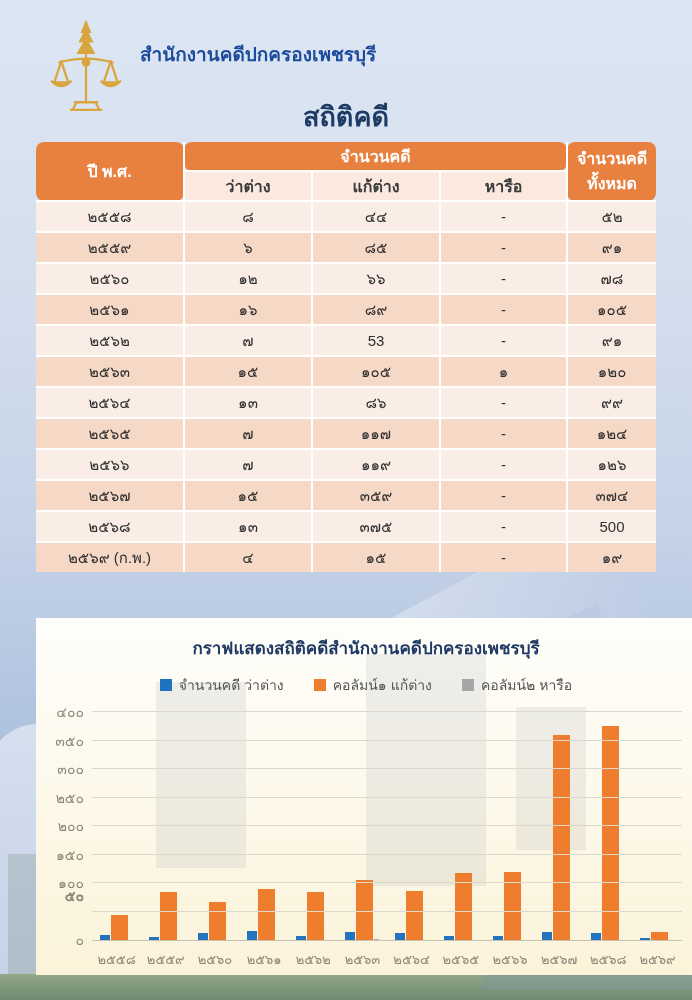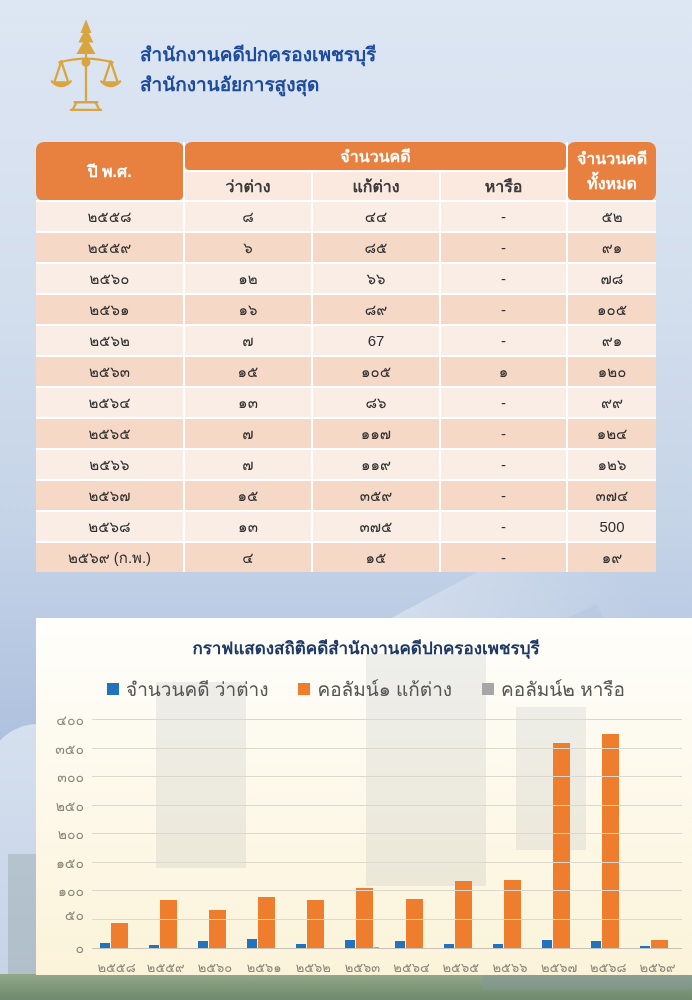--- a/index.html
+++ b/index.html
@@ -43,21 +43,21 @@
   
   .chart-panel{position:absolute;top:618px;left:36px;width:660px;height:357px;
     background:linear-gradient(180deg,#fefefb 0%,#fdf9ec 45%,#fbf3d9 100%);}
   .watermark{position:absolute;inset:0;opacity:.10;pointer-events:none;
     background:
       linear-gradient(180deg,transparent 0 18%,#6c7688 18% 70%,transparent 70%) 120px 0/90px 100% no-repeat,
       linear-gradient(180deg,transparent 0 10%,#6c7688 10% 75%,transparent 75%) 330px 0/120px 100% no-repeat,
       linear-gradient(180deg,transparent 0 25%,#6c7688 25% 65%,transparent 65%) 480px 0/70px 100% no-repeat;}
   .chart-title{text-align:center;padding-top:16px;font-size:17px;font-weight:bold;color:#1f3864;margin:0;position:relative;}
   .legend{display:flex;justify-content:center;gap:30px;margin-top:13px;position:relative;}
-  .legend-item{display:flex;align-items:center;gap:7px;font-size:19px;color:#555555;}
+  .legend-item{display:flex;align-items:center;gap:7px;font-size:14px;color:#555555;}
   .legend-swatch{width:12px;height:12px;display:inline-block;}
   .chart-wrap{position:relative;display:flex;margin:16px 14px 0 10px;}
   .y-axis{position:relative;width:46px;height:228px;}
   .y-tick{position:absolute;right:8px;transform:translateY(50%);font-size:14px;color:#8b8678;white-space:nowrap;}
   .plot{position:relative;flex:1;height:228px;border-bottom:1px solid #c8c3b6;}
   .gridline{position:absolute;left:0;right:0;height:1px;background:#dcd8cc;}
   .bars-row{position:absolute;inset:0;display:flex;}
   .bar-group{flex:1;display:flex;align-items:flex-end;justify-content:center;gap:1px;height:100%;}
   .bar{display:block;}
   .bar.s0{width:10px;background:#2273be;}
@@ -93,24 +93,24 @@
         <line x1="66" y1="43" x2="73" y2="64"></line>
         <path d="M56 64 Q66 74 76 64" fill="#d9a53f"></path>
         <circle cx="40" cy="44" r="3.5" fill="#d9a53f"></circle>
         <path d="M28 86 L52 86"></path>
         <path d="M24 94 L56 94"></path>
         <path d="M30 86 L26 94 M50 86 L54 94"></path>
       </g>
     </svg>
     <div class="org">
       <div>สำนักงานคดีปกครองเพชรบุรี</div>
-      <div>สำนักงานอัยการสูงสุด</div>
     </div>
   </div>
 
+  <h1 class="page-title">สถิติคดี</h1>
 
   <table class="stats">
     <colgroup>
       <col class="c-year">
         <col class="c-v">
         <col class="c-k">
         <col class="c-h">
         <col class="c-t">
     </colgroup>
     <thead>
@@ -150,21 +150,21 @@
         <tr>
           <td>๒๕๖๑</td>
           <td>๑๖</td>
           <td>๘๙</td>
           <td>-</td>
           <td>๑๐๕</td>
         </tr>
         <tr>
           <td>๒๕๖๒</td>
           <td>๗</td>
-          <td>67</td>
+          <td>53</td>
           <td>-</td>
           <td>๙๑</td>
         </tr>
         <tr>
           <td>๒๕๖๓</td>
           <td>๑๕</td>
           <td>๑๐๕</td>
           <td>๑</td>
           <td>๑๒๐</td>
         </tr>
@@ -226,21 +226,21 @@
           <span>คอลัมน์๑ แก้ต่าง</span>
         </span>
         <span class="legend-item">
           <span class="legend-swatch" style="background: rgb(166, 166, 166);"></span>
           <span>คอลัมน์๒ หารือ</span>
         </span>
       </div>
     <div class="chart-wrap">
       <div class="y-axis">
           <span class="y-tick" style="bottom: 0px;">๐</span>
-          <span class="y-tick" style="bottom: 33px;">๕๐</span>
+          <span class="y-tick" style="bottom: 44px; font-weight: bold;">๕๐</span>
           <span class="y-tick" style="bottom: 57px;">๑๐๐</span>
           <span class="y-tick" style="bottom: 85.5px;">๑๕๐</span>
           <span class="y-tick" style="bottom: 114px;">๒๐๐</span>
           <span class="y-tick" style="bottom: 142.5px;">๒๕๐</span>
           <span class="y-tick" style="bottom: 171px;">๓๐๐</span>
           <span class="y-tick" style="bottom: 199.5px;">๓๕๐</span>
           <span class="y-tick" style="bottom: 228px;">๔๐๐</span>
         </div>
       <div class="plot">
         <div class="bars-row">

